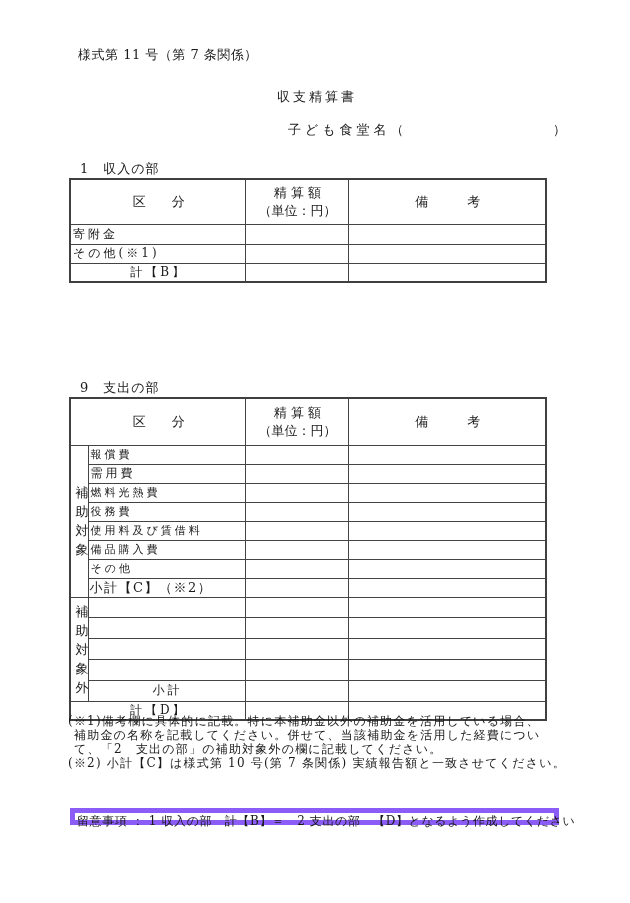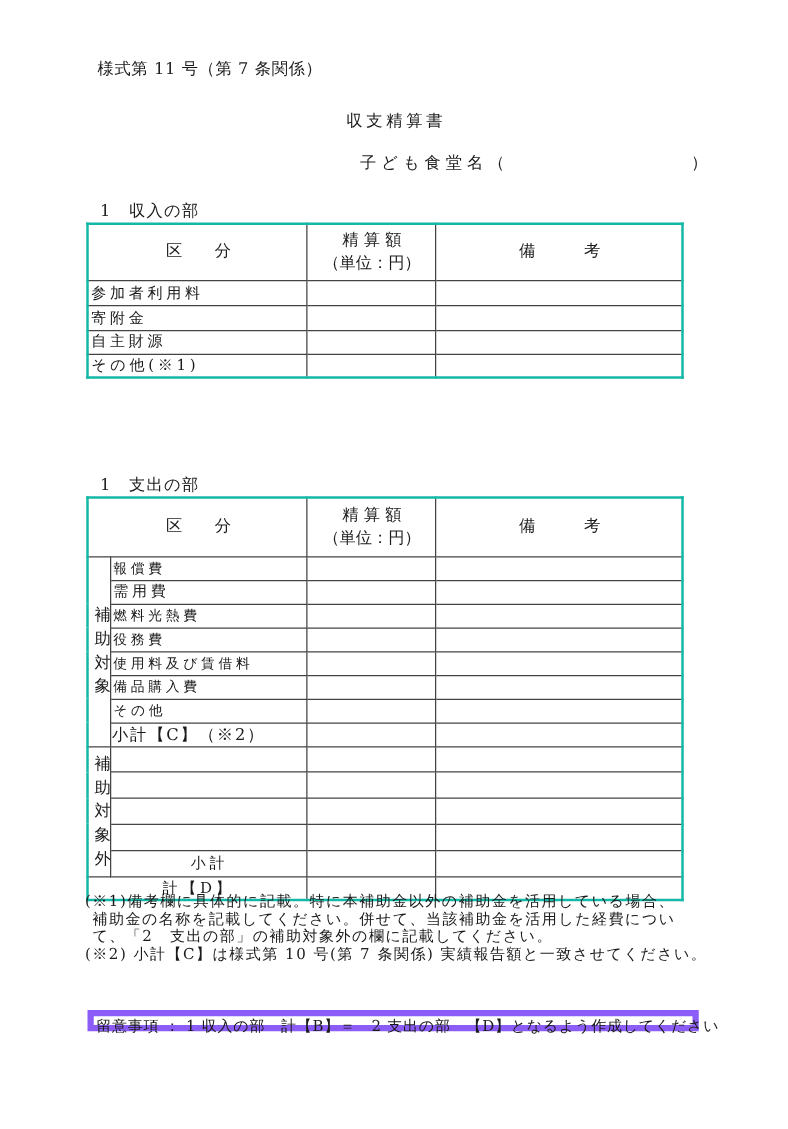--- a/index.html
+++ b/index.html
@@ -4,25 +4,25 @@
 <style>
   html,body{margin:0;padding:0;background:#fff;}
   body{width:630px;height:903px;position:relative;overflow:hidden;
        font-family:"DejaVu Serif","Liberation Serif",serif;color:#1a1a1a;font-size:12px;}
   .abs{position:absolute;white-space:nowrap;}
   .form-no{left:78px;top:46px;font-size:13px;letter-spacing:0.5px;}
   .title{left:277px;top:88px;font-size:13px;letter-spacing:3px;}
   .name-label{left:288px;top:121px;font-size:13px;letter-spacing:4px;text-align:center;}
   .name-close{left:553px;top:121px;font-size:13px;}
   .sec{font-size:13px;letter-spacing:1px;}
-  table{position:absolute;border-collapse:collapse;table-layout:fixed;border:2px solid #14b8a6;}
+  table{position:absolute;border-collapse:collapse;table-layout:fixed;border:2px solid #404040;}
   td{border:1px solid #444;padding:0 0 0 2px;font-size:12px;letter-spacing:3px;vertical-align:middle;overflow:hidden;white-space:nowrap;}
   .hdr{text-align:center;letter-spacing:0;font-size:13px;line-height:18px;}
   .c{text-align:center;}
-  .vert{text-align:center;padding:4px;letter-spacing:0;font-size:13px;line-height:19px;white-space:normal;}
+  .vert{text-align:center;padding:4px;letter-spacing:0;font-size:13px;line-height:19px;white-space:normal;font-family:Liberation Serif, serif;}
   .note{left:68px;font-size:12px;letter-spacing:1.2px;}
   .box{left:70px;top:808px;width:489px;height:17px;border:5px solid #8b5cf6;font-size:12px;line-height:17px;padding-left:2px;letter-spacing:0.6px;box-sizing:border-box;}
 </style>
 </head>
 <body>
 
 <div class="abs form-no">様式第 11 号（第 7 条関係）</div>
 <div class="abs title">収支精算書</div>
 <div class="abs name-label">子ども食堂名（</div>
 <div class="abs name-close">）</div>
@@ -38,43 +38,38 @@
   <tbody>
       <tr style="height:45px">
     <td class="hdr">区　　分</td>
     <td class="hdr">
       <div>精 算 額</div>
       <div>（単位：円）</div>
     </td>
     <td class="hdr">備　　　考</td>
   </tr>
   <tr style="height:20px">
-    <td>参加者利用料</td>
-    <td></td>
-    <td></td>
-  </tr>
-  <tr style="height:20px">
     <td>寄附金</td>
-    <td></td>
-    <td></td>
-  </tr>
-  <tr style="height:19px">
-    <td>自主財源</td>
     <td></td>
     <td></td>
   </tr>
   <tr style="height:19px">
     <td>その他(※1)</td>
     <td></td>
     <td></td>
   </tr>
+  <tr style="height:19px">
+    <td class="c">計【B】</td>
+    <td></td>
+    <td></td>
+  </tr>
 </tbody>
   </table>
 
-<div class="abs sec" style="left:80px;top:379px;">1　支出の部</div>
+<div class="abs sec" style="left:80px;top:379px;">9　支出の部</div>
 
 <table style="left:69px;top:397px;width:476px;">
   <colgroup>
       <col style="width:18px">
       <col style="width:157px">
       <col style="width:103px">
       <col style="width:198px">
     </colgroup>
   <tbody>
       <tr style="height:47px">

